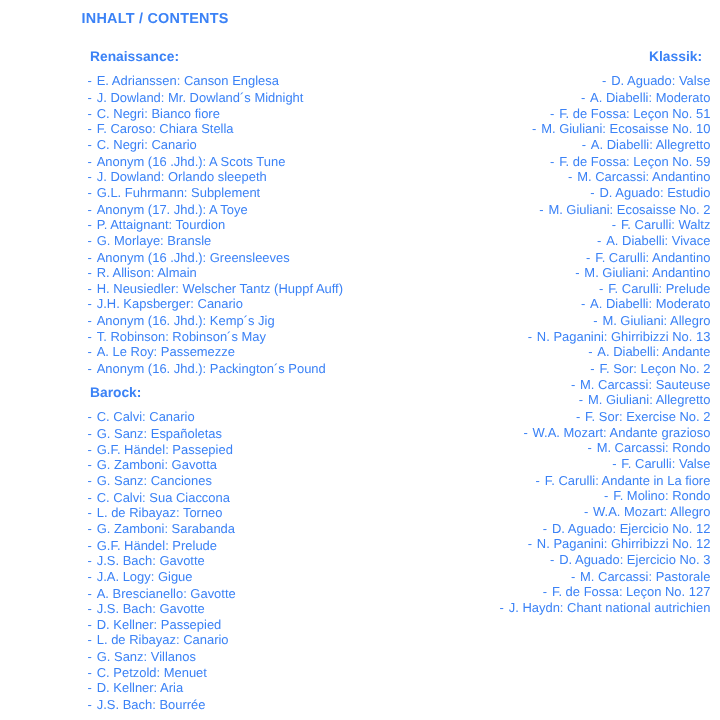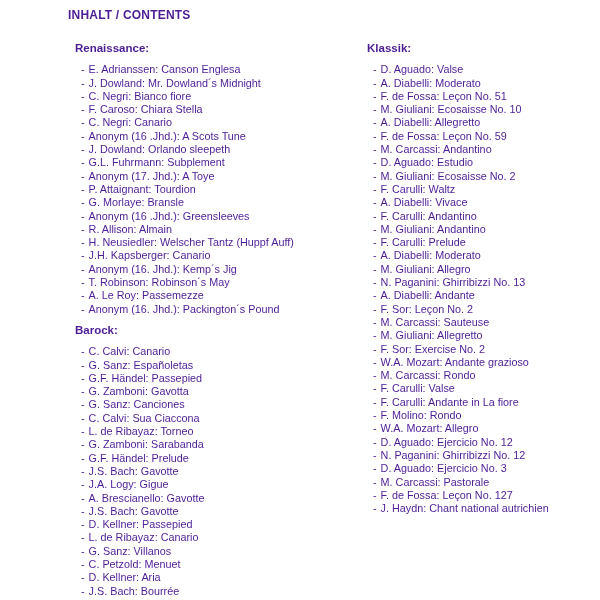--- a/index.html
+++ b/index.html
@@ -7,21 +7,21 @@
     padding: 0;
     background: #ffffff;
   }
   .page {
     position: relative;
     width: 600px;
     height: 600px;
     box-sizing: border-box;
     padding: 8px 8px 0 68px;
     background: #ffffff;
-    color: #4c1d95;
+    color: #3b82f6;
     font-family: "Liberation Sans", sans-serif;
     overflow: hidden;
   }
   .page-title {
     font-size: 12px;
     font-weight: bold;
     line-height: 14px;
     margin: 0 0 13px 0;
     letter-spacing: 0.2px;
   }
@@ -29,33 +29,34 @@
     display: flex;
     align-items: flex-start;
   }
   .col-left {
     flex: none;
     width: 292px;
   }
   .col-right {
     flex: 1;
     min-width: 0;
+    text-align: right;
   }
   .sec-heading {
     font-size: 11.5px;
     font-weight: bold;
     line-height: 13.3px;
     margin: 7px;
   }
   .sec-gap {
     margin-top: 6px;
   }
   .piece-list {
     list-style: none;
-    margin: 8px;
+    margin: 0;
     padding: 0;
   }
   .piece-list li {
     font-size: 10.8px;
     line-height: 13.3px;
     padding-left: 5px;
     white-space: nowrap;
   }
   .dash {
     margin-right: 1px;

